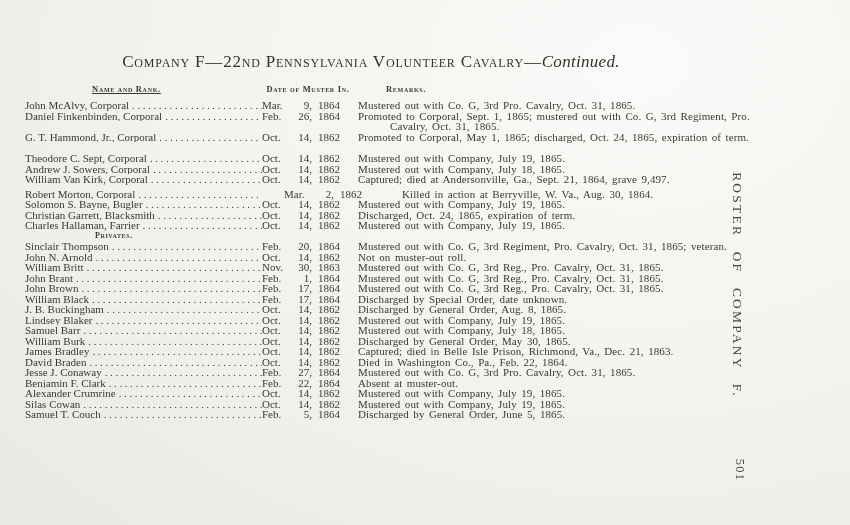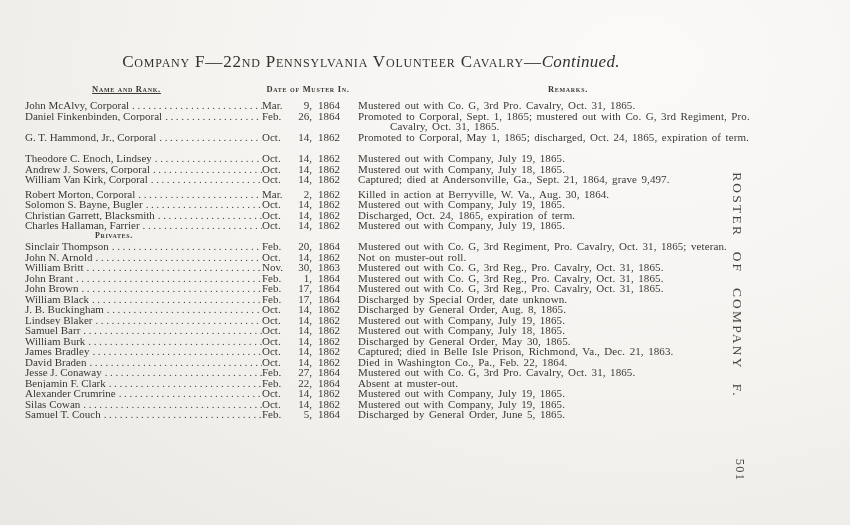--- a/index.html
+++ b/index.html
@@ -25,30 +25,30 @@
 
   .col-headers {
     position: absolute; top: 84px; left: 25px; width: 725px;
     display: grid; grid-template-columns: 237px 92px 1fr;
     font-size: 8.5px; font-weight: 600;
     font-variant: small-caps; letter-spacing: 0.7px;
     color: #3b3934;
   }
   .col-headers .h-name    { text-align: center; padding-right: 34px; text-decoration: underline; }
   .col-headers .h-date    { text-align: center; }
-  .col-headers .h-remarks { text-align: center; padding-left: 32px; }
+  .col-headers .h-remarks { padding-left: 32px; }
 
   .rows {
     position: absolute; top: 100px; left: 25px; width: 725px;
     font-size: 11px; line-height: 10.5px;
   }
   .row { display: grid; grid-template-columns: 237px 92px 1fr; align-items: start; }
   .gap-lg { margin-top: 11px; }
   .gap-md { }
-  .gap-sm { margin-top: 4px; }
+  .gap-sm { margin-top: 4px; gap: 22px; }
 
   .name-cell { display: flex; align-items: flex-end; overflow: hidden; }
   .name-text { white-space: nowrap; }
   .leader {
     flex: 1 1 auto; overflow: hidden; white-space: nowrap;
     letter-spacing: 2.6px; padding-left: 3px; color: #45433e;
   }
   .leader::after { content: "...................................................."; }
 
   .date-cell { display: flex; white-space: nowrap; }
@@ -126,21 +126,21 @@
         </span>
         <span class="date-cell">
           <span class="d-month">Oct.</span>
           <span class="d-day">14,</span>
           <span class="d-year">1862</span>
         </span>
         <span class="remarks">Promoted to Corporal, May 1, 1865; discharged, Oct. 24, 1865, expiration of term.</span>
       </div>
       <div class="row gap-lg">
         <span class="name-cell">
-          <span class="name-text">Theodore C. Enoch, Lindsey</span>
+          <span class="name-text">Theodore C. Sept, Corporal</span>
           <span class="leader"></span>
         </span>
         <span class="date-cell">
           <span class="d-month">Oct.</span>
           <span class="d-day">14,</span>
           <span class="d-year">1862</span>
         </span>
         <span class="remarks">Mustered out with Company, July 19, 1865.</span>
       </div>
       <div class="row">

